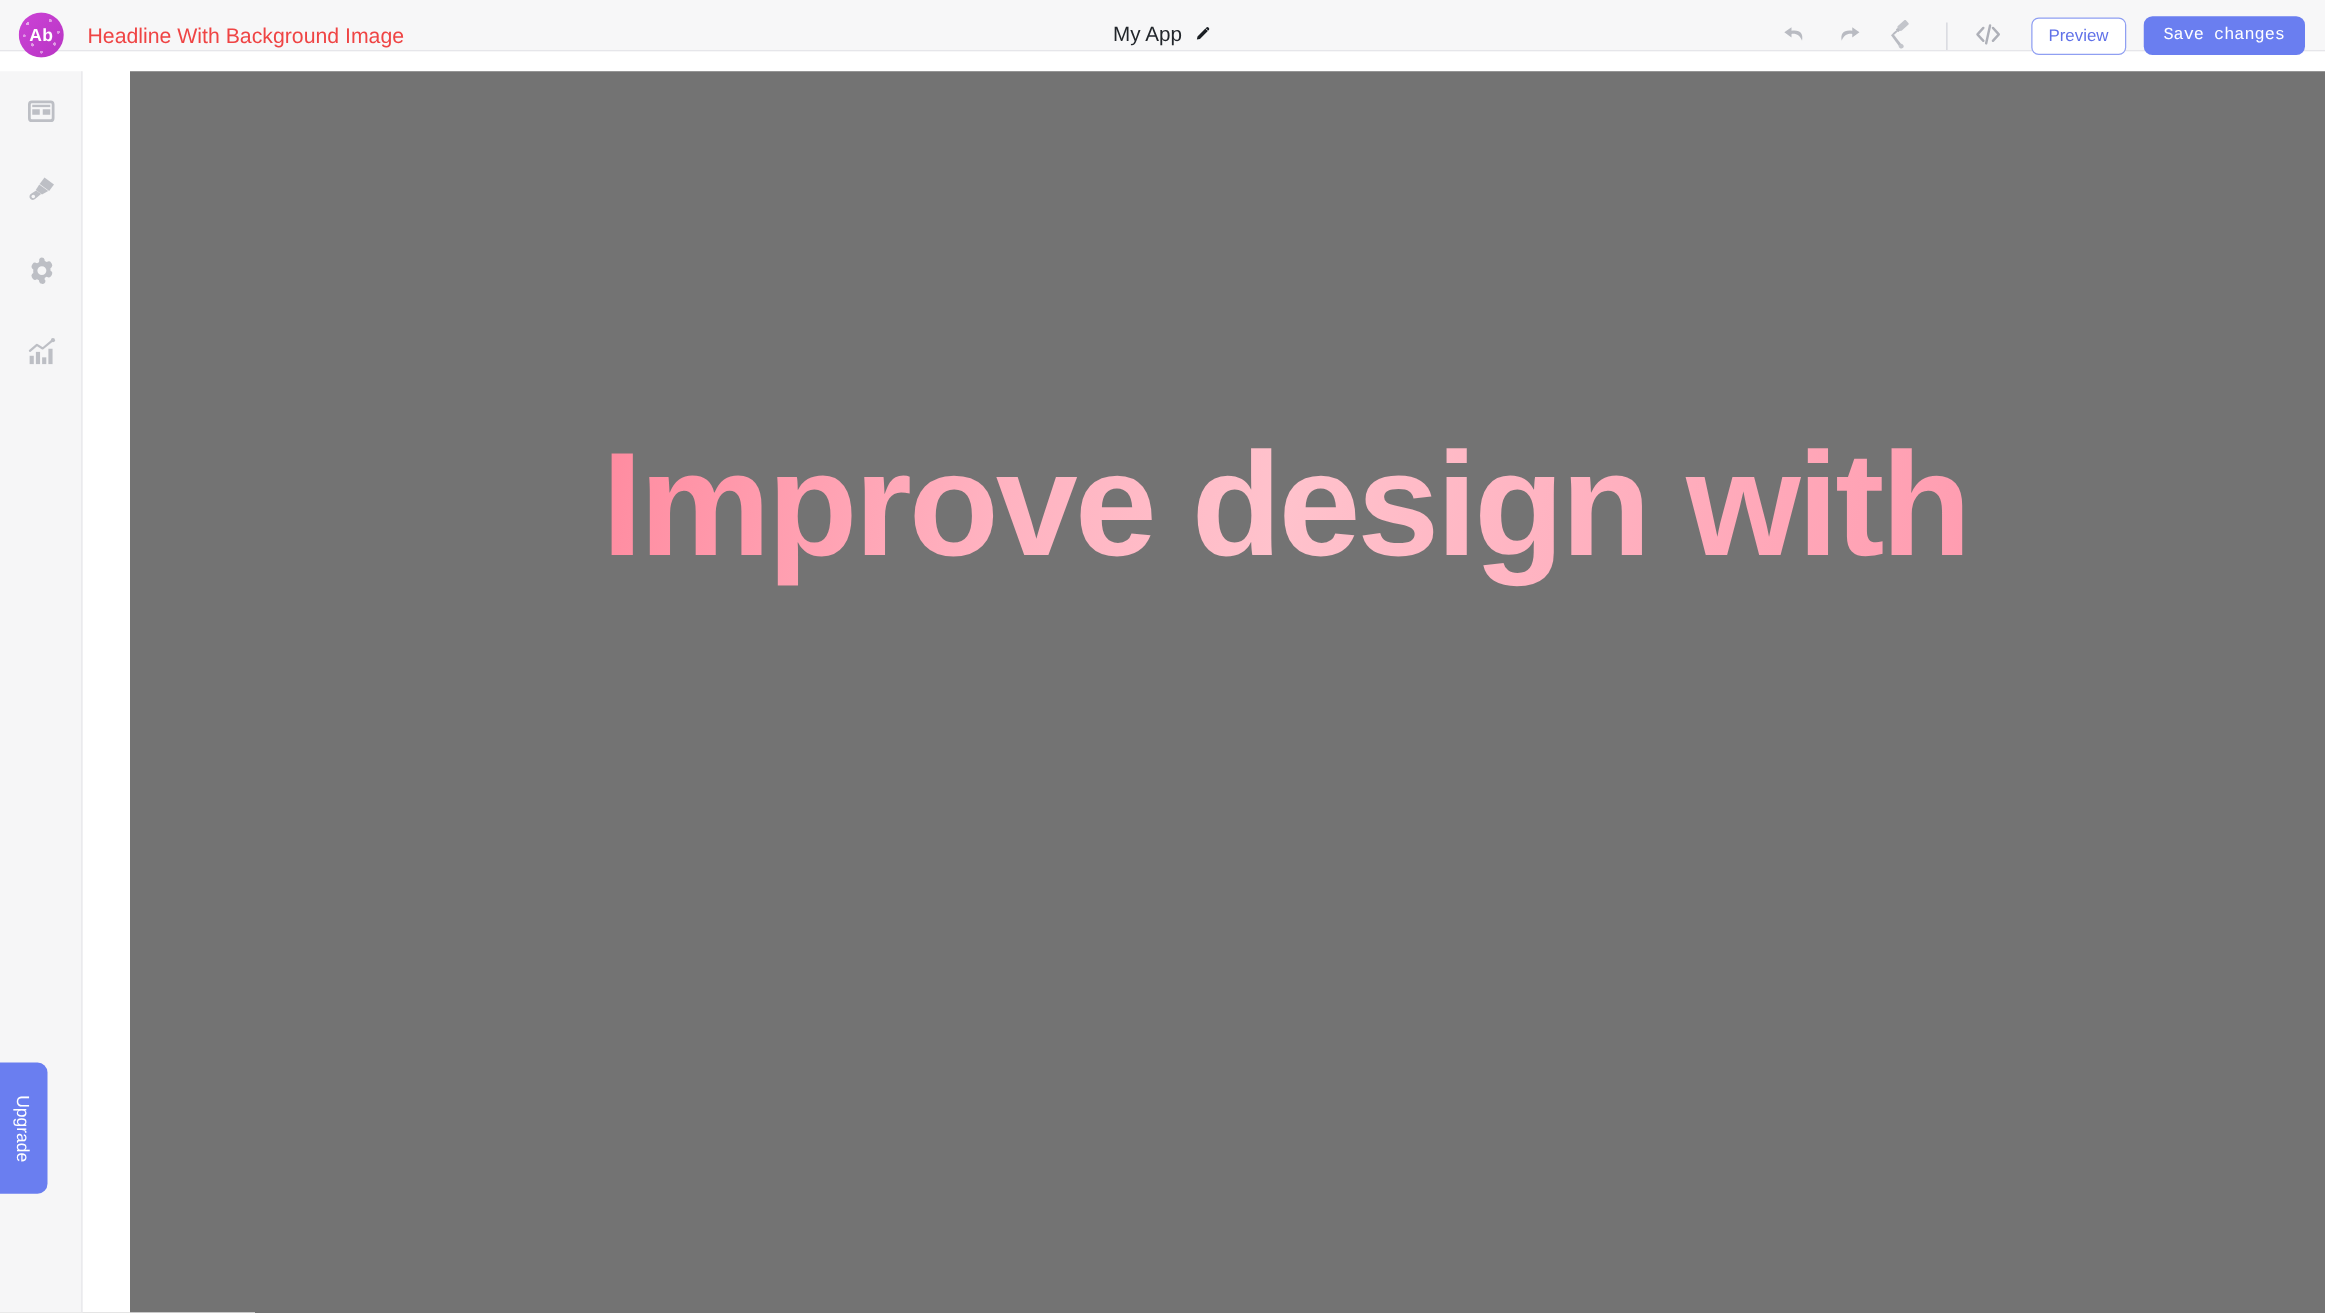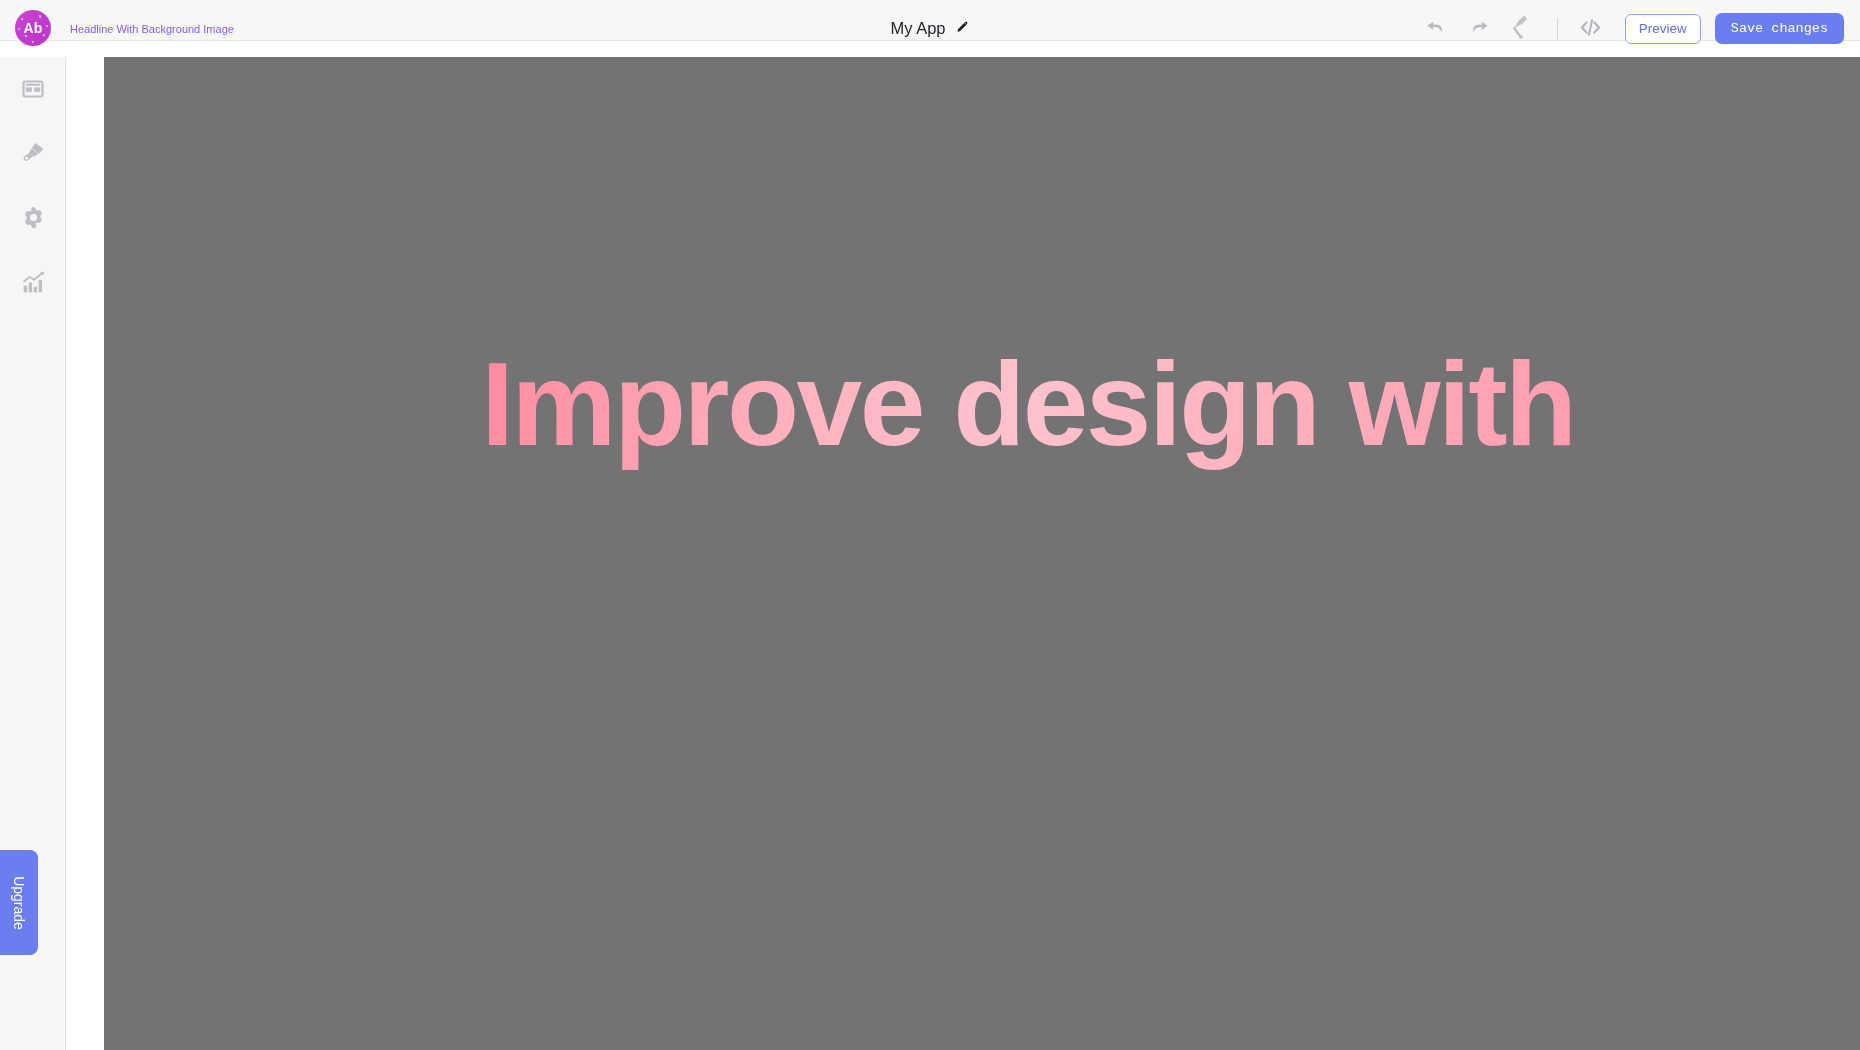--- a/index.html
+++ b/index.html
@@ -57,22 +57,22 @@
     letter-spacing: .2px;
     line-height: 1;
   }
 
   .doc-title {
     position: absolute;
     left: 70px; top: 0;
     height: 57px;
     display: flex;
     align-items: center;
-    font-size: 11px;
-    color: #8b5cf6;
+    font-size: 17px;
+    color: #ef4444;
     font-weight: 400;
     white-space: nowrap;
   }
 
   .appname-wrap {
     position: absolute;
     left: 0; right: 0; top: 0;
     height: 57px;
     display: flex;
     align-items: center;

